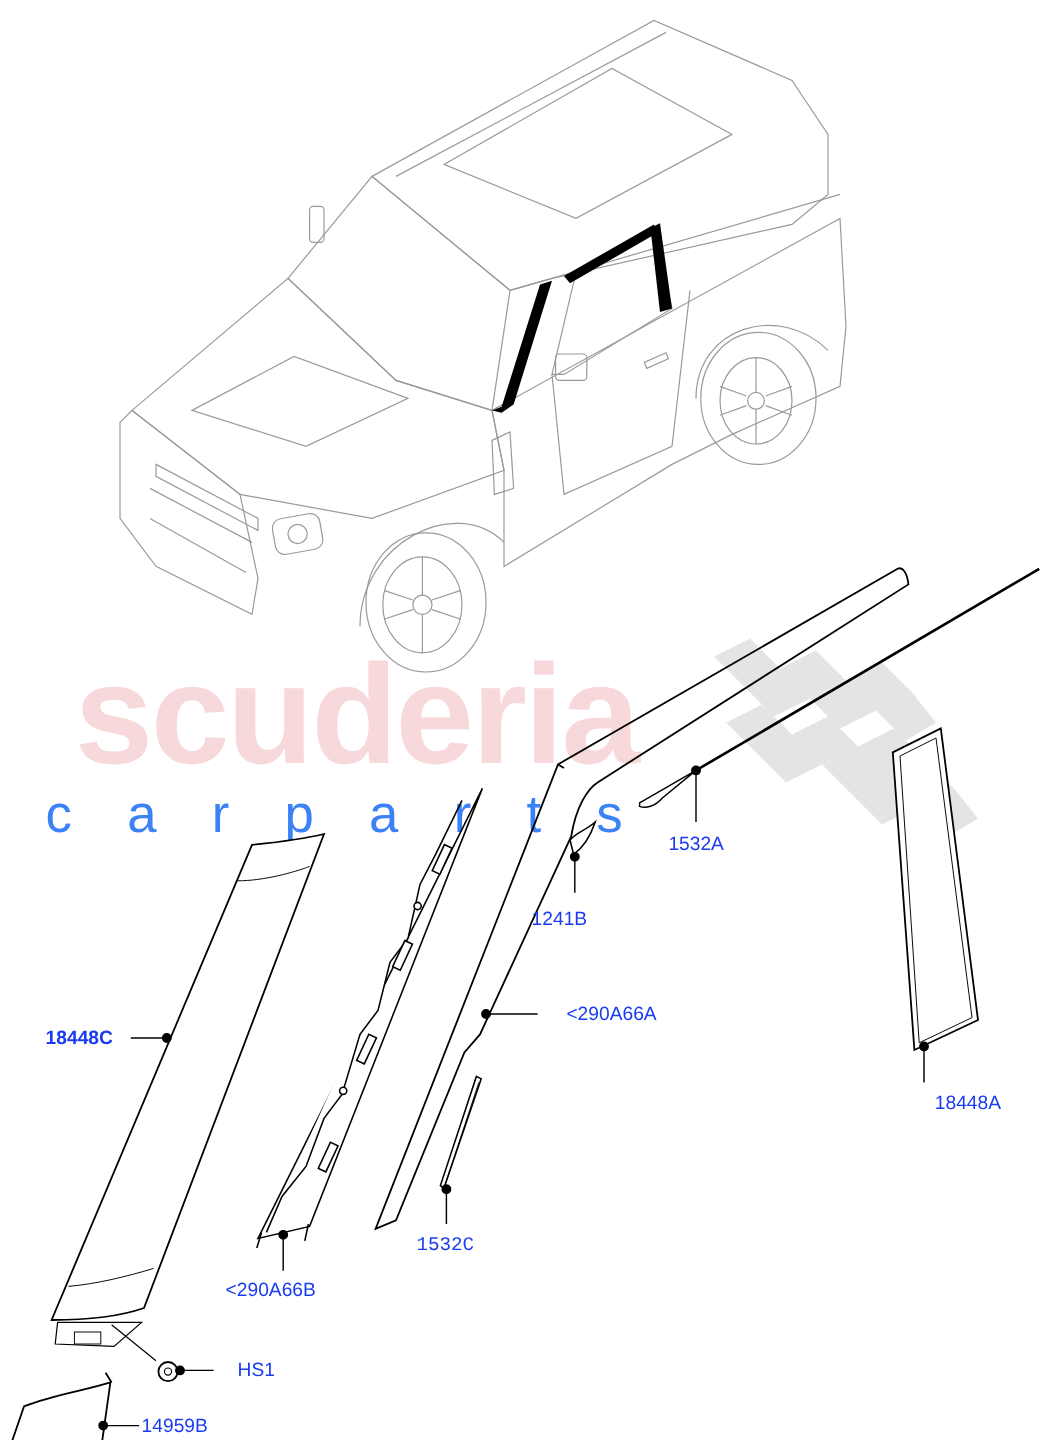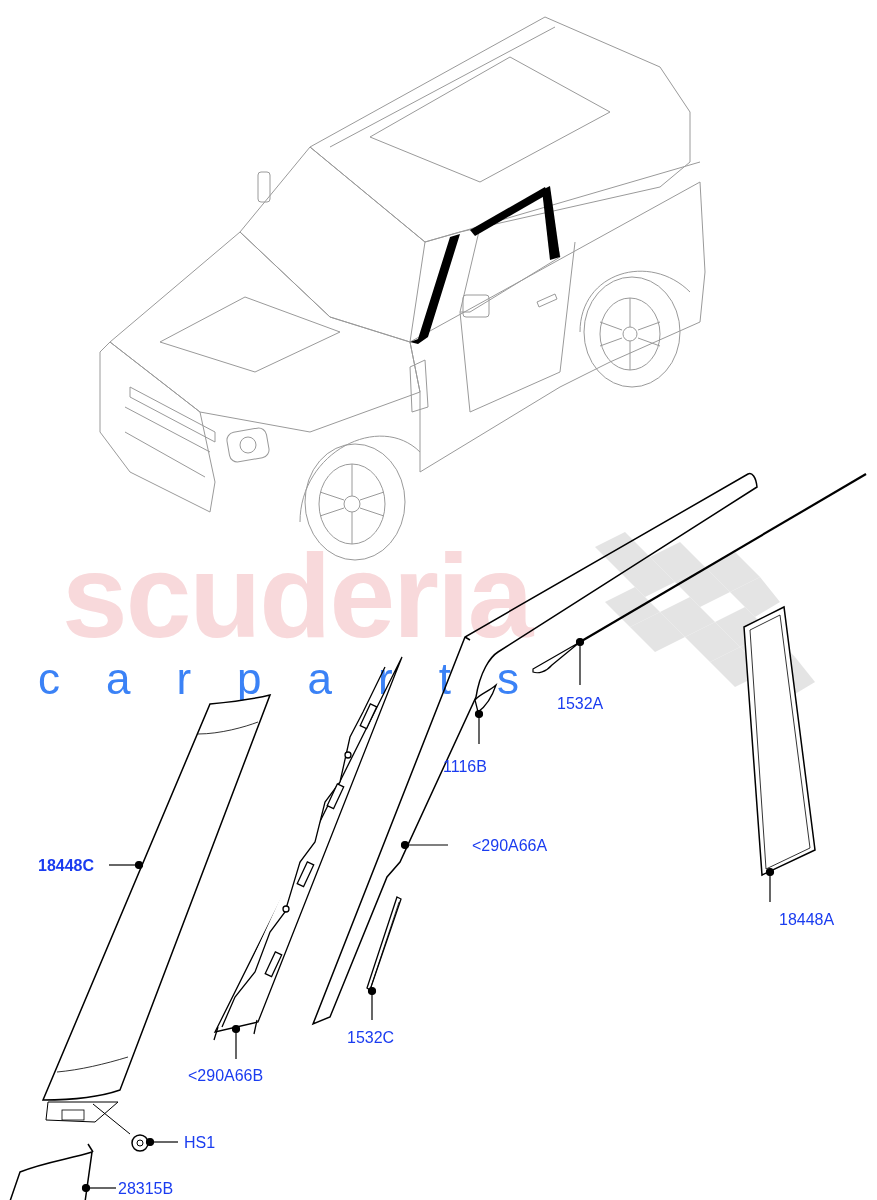--- a/index.html
+++ b/index.html
@@ -168,21 +168,21 @@
 
       <line x1="150" y1="1130" x2="178" y2="1130"></line>
         <circle cx="150" cy="1130" r="3.5"></circle>
 
       <line x1="86" y1="1176" x2="116" y2="1176"></line>
         <circle cx="86" cy="1176" r="3.5"></circle>
     </g>
   </svg>
 
   <div class="callout" style="left:557px;top:684px;">1532A</div>
-  <div class="callout" style="left:443px;top:747px;">1116B</div>
-  <div class="callout" style="left:347px;top:1018px;">1532C</div>
+  <div class="callout" style="left:443px;top:747px;">1241B</div>
+  <div class="callout" style="left:347px;top:1018px;font-family:Liberation Mono, monospace;">1532C</div>
   <div class="callout" style="left:472px;top:826px;">&lt;290A66A</div>
   <div class="callout" style="left:188px;top:1056px;">&lt;290A66B</div>
   <div class="callout" style="left:779px;top:900px;">18448A</div>
-  <div class="callout" style="left:118px;top:1169px;">28315B</div>
+  <div class="callout" style="left:118px;top:1169px;">14959B</div>
   <div class="callout" style="left:38px;top:846px;font-weight:bold;">18448C</div>
-  <div class="callout" style="left:184px;top:1123px;">HS1</div>
+  <div class="callout" style="left:198px;top:1123px;">HS1</div>
 </div>
 
 </body></html>

